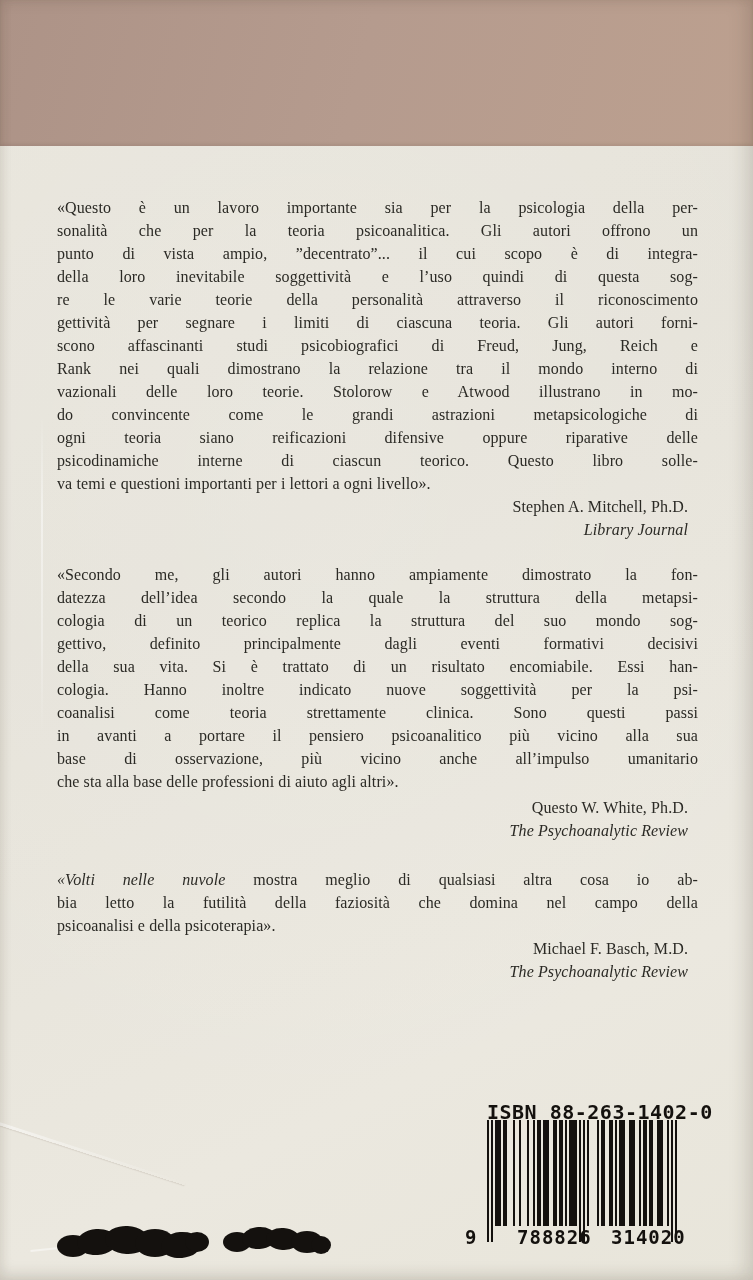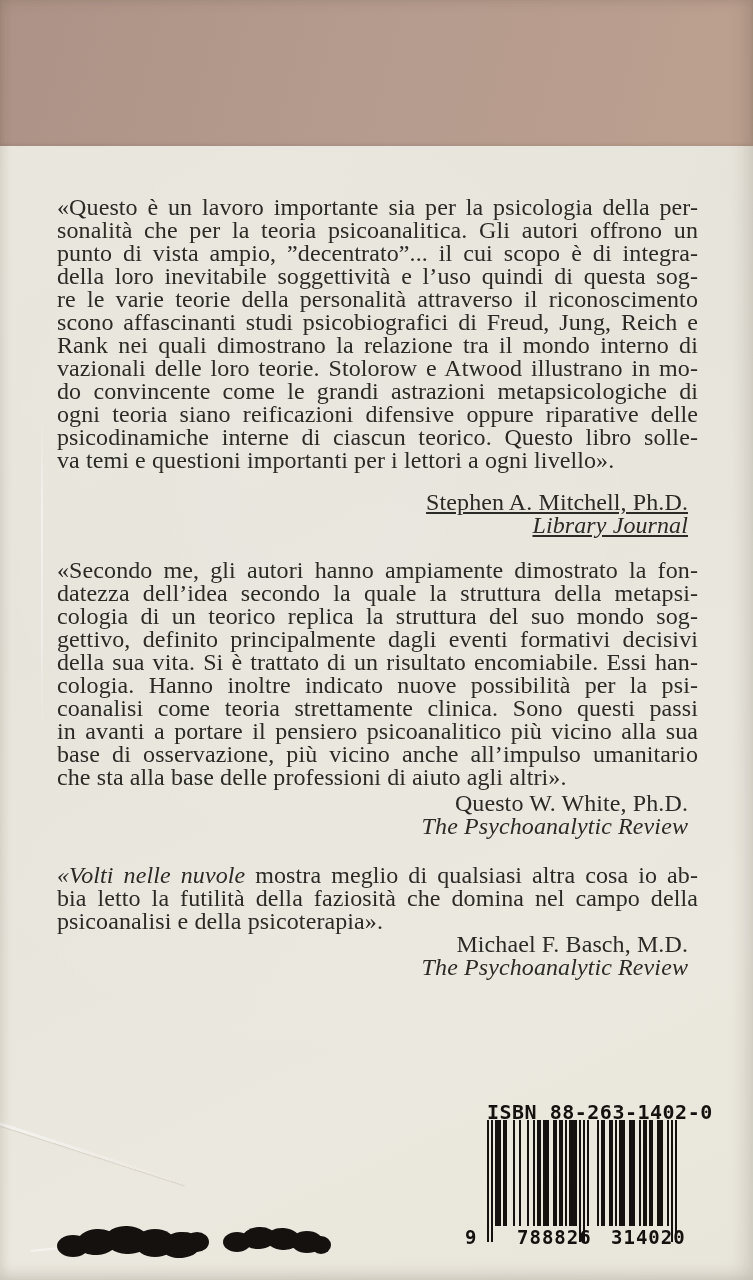--- a/index.html
+++ b/index.html
@@ -27,28 +27,28 @@
   }
   .crease{position:absolute;pointer-events:none;}
   .crease.v1{left:41px;top:415px;width:2px;height:320px;
     background:linear-gradient(to bottom,rgba(255,255,255,0) 0%,rgba(255,255,255,0.45) 30%,rgba(255,255,255,0.3) 70%,rgba(255,255,255,0) 100%);}
   .crease.d1{left:-20px;top:1150px;width:210px;height:3px;transform:rotate(18deg);
     background:linear-gradient(to right,rgba(255,255,255,0.55),rgba(255,255,255,0));box-shadow:0 1px 1px rgba(120,100,90,0.15);}
   .crease.d2{left:30px;top:1240px;width:190px;height:2px;transform:rotate(-6deg);
     background:linear-gradient(to right,rgba(255,255,255,0.5),rgba(255,255,255,0));}
   .quotes{
     position:absolute;left:57px;top:196px;width:641px;
-    font-size:24px;line-height:23px;letter-spacing:0.1px;
+    font-size:16px;line-height:23px;letter-spacing:0.1px;
   }
   .line{text-align:justify;text-align-last:justify;}
   .line.last{text-align:justify;text-align-last:left;font-family:Liberation Serif, serif;}
   .ital{font-style:italic;}
   .attrib{text-align:right;padding-right:10px;}
   .attrib-source{font-style:italic;}
-  .a1{margin-top:19px;text-decoration:underline;}
+  .a1{}
   .q2{margin-top:22px;}
   .a2{margin-top:3px;}
   .q3{margin-top:26px;}
   .a3{}
   
   .isbn-block{position:absolute;left:465px;top:1100px;width:240px;height:160px;}
   .isbn-label{
     position:absolute;left:22px;top:0;width:194px;text-align:center;
     font-family:"DejaVu Sans Mono","Liberation Mono",monospace;
     font-size:20px;font-weight:bold;letter-spacing:0.5px;color:#14110e;white-space:nowrap;
@@ -78,41 +78,42 @@
   <div class="crease d2"></div>
 
   <div class="quotes">
 
     <div class="q1">
       <div class="line">«Questo è un lavoro importante sia per la psicologia della per-</div>
       <div class="line">sonalità che per la teoria psicoanalitica. Gli autori offrono un</div>
       <div class="line">punto di vista ampio, ”decentrato”... il cui scopo è di integra-</div>
       <div class="line">della loro inevitabile soggettività e l’uso quindi di questa sog-</div>
       <div class="line">re le varie teorie della personalità attraverso il riconoscimento</div>
+      <div class="line">gettività per segnare i limiti di ciascuna teoria. Gli autori forni-</div>
       <div class="line">scono affascinanti studi psicobiografici di Freud, Jung, Reich e</div>
       <div class="line">Rank nei quali dimostrano la relazione tra il mondo interno di</div>
       <div class="line">vazionali delle loro teorie. Stolorow e Atwood illustrano in mo-</div>
       <div class="line">do convincente come le grandi astrazioni metapsicologiche di</div>
       <div class="line">ogni teoria siano reificazioni difensive oppure riparative delle</div>
       <div class="line">psicodinamiche interne di ciascun teorico. Questo libro solle-</div>
       <div class="line last">va temi e questioni importanti per i lettori a ogni livello».</div>
     </div>
 
     <div class="attrib a1">
       <div class="attrib-name">Stephen A. Mitchell, Ph.D.</div>
       <div class="attrib-source">Library Journal</div>
     </div>
 
     <div class="q2">
       <div class="line">«Secondo me, gli autori hanno ampiamente dimostrato la fon-</div>
       <div class="line">datezza dell’idea secondo la quale la struttura della metapsi-</div>
       <div class="line">cologia di un teorico replica la struttura del suo mondo sog-</div>
       <div class="line">gettivo, definito principalmente dagli eventi formativi decisivi</div>
       <div class="line">della sua vita. Si è trattato di un risultato encomiabile. Essi han-</div>
-      <div class="line">cologia. Hanno inoltre indicato nuove possibilità per la psi-</div>
+      <div class="line">cologia. Hanno inoltre indicato nuove soggettività per la psi-</div>
       <div class="line">coanalisi come teoria strettamente clinica. Sono questi passi</div>
       <div class="line">in avanti a portare il pensiero psicoanalitico più vicino alla sua</div>
       <div class="line">base di osservazione, più vicino anche all’impulso umanitario</div>
       <div class="line last">che sta alla base delle professioni di aiuto agli altri».</div>
     </div>
 
     <div class="attrib a2">
       <div class="attrib-name">Questo W. White, Ph.D.</div>
       <div class="attrib-source">The Psychoanalytic Review</div>
     </div>

